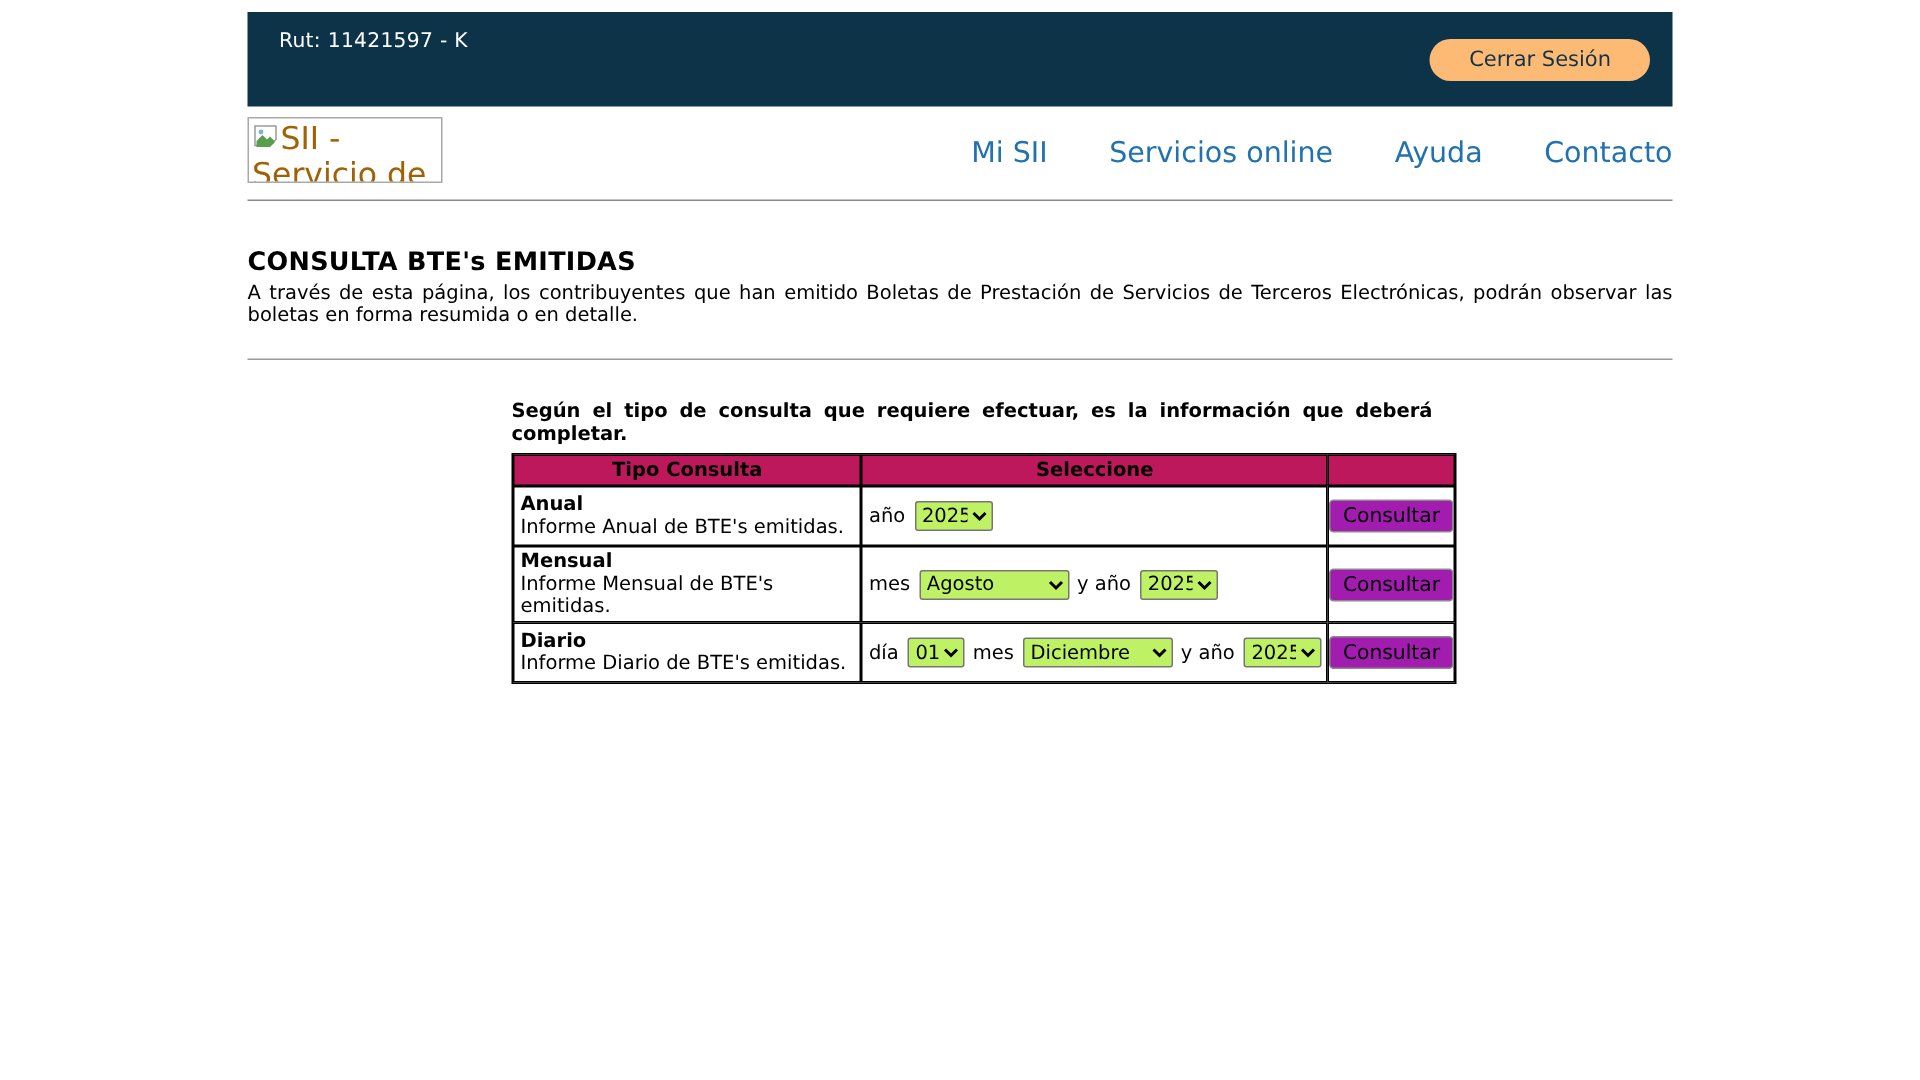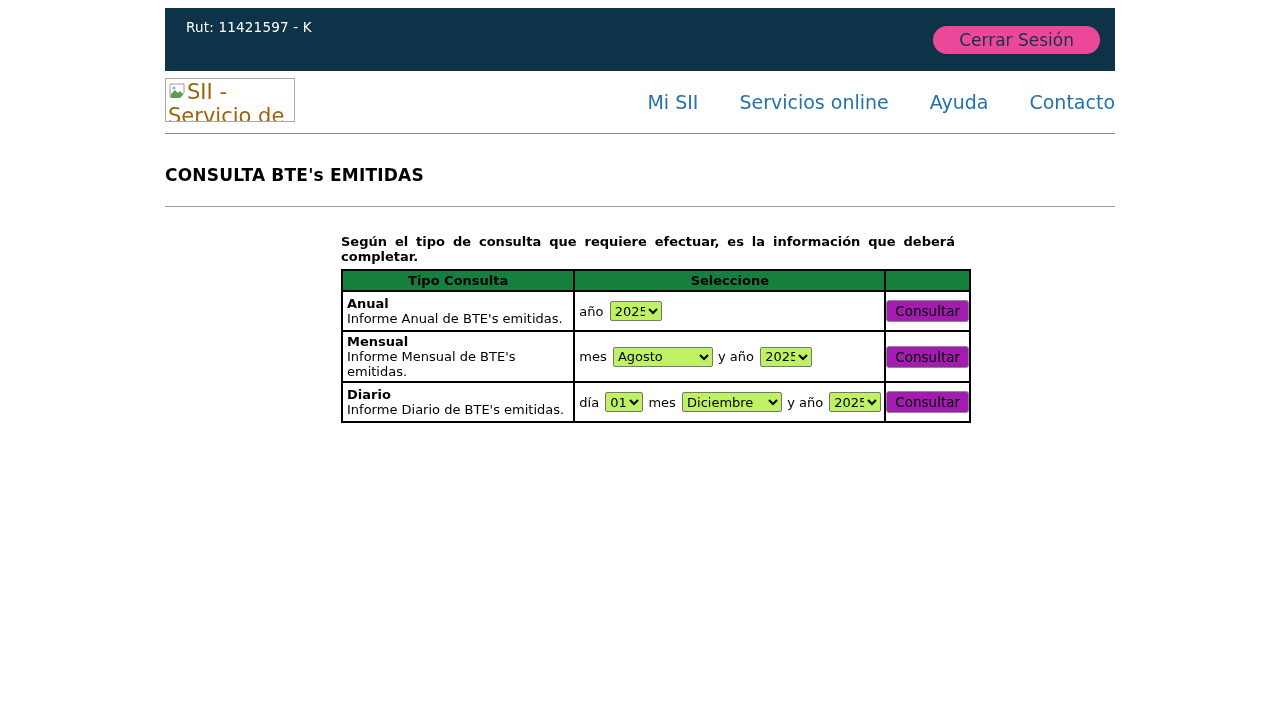--- a/index.html
+++ b/index.html
@@ -9,22 +9,22 @@
   .container { width:950px; margin:8px auto 0 auto; }
 
   
   .topbar {
     background:#0d3349; height:63px;
     display:flex; justify-content:space-between; align-items:center;
     padding:0 15px 0 21px;
   }
   .rut { color:#ffffff; font-size:13.5px; align-self:flex-start; margin-top:11px; letter-spacing:.2px; }
   .logout {
-    background:#ec4899; color:#123349; border:none; border-radius:14px;
-    height:28px; padding:0 26px; font-size:17px; font-family:inherit;
+    background:#fdba74; color:#123349; border:none; border-radius:14px;
+    height:28px; padding:0 26px; font-size:14px; font-family:inherit;
     cursor:pointer;
   }
 
   
   .header { display:flex; justify-content:space-between; align-items:flex-start; height:62px; }
   .logo {
     display:block; width:130px; height:44px; margin-top:7px;
     border:1px solid #a9a9a9; overflow:hidden; text-decoration:none;
     padding:1px 2px; cursor:pointer;
   }
@@ -42,21 +42,21 @@
 
   
   .consulta { width:630px; margin:27px auto 0 auto;padding-left:16px; }
   .intro { font-size:13px; font-weight:bold; line-height:15px; text-align:justify; }
 
   table.bte {
     border-collapse:separate; border-spacing:0;
     border:1px solid #000; width:630px; margin-top:5px;
   }
   table.bte th, table.bte td { border:1px solid #000; font-size:13px; }
-  table.bte th { background:#15803d; font-weight:bold; height:21px; text-align:center; }
+  table.bte th { background:#be185d; font-weight:bold; height:21px; text-align:center; }
   th.col-tipo { width:245px; } th.col-sel { width:302px; } th.col-btn { width:83px; }
   td.tipo { padding:2px 4px; line-height:15px; vertical-align:middle; }
   td.tipo b { font-size:13px; }
   td.sel { padding:2px 3px; vertical-align:middle; white-space:nowrap; }
   td.sel label { font-size:13px; margin:0 2px 0 1px; }
   td.sel select { font-size:13px; font-family:inherit; height:20px; background:#bef264; border:1px solid #767676; border-radius:2px; }
   .sel-year { width:52px; } .sel-month { width:100px; } .sel-day { width:38px; }
   td.btn { text-align:center; vertical-align:middle; height:40px; }
   .consultar {
     font-size:13.5px; font-family:inherit; color:#000;
@@ -89,20 +89,21 @@
       <a>Mi SII</a>
       <a>Servicios online</a>
       <a>Ayuda</a>
       <a>Contacto</a>
     </nav>
   </div>
 
   <hr class="rule">
 
   <h1 class="page-title">CONSULTA BTE's EMITIDAS</h1>
+  <p class="page-desc">A través de esta página, los contribuyentes que han emitido Boletas de Prestación de Servicios de Terceros Electrónicas, podrán observar las boletas en forma resumida o en detalle.</p>
 
   <hr class="rule rule2">
 
   <div class="consulta">
     <p class="intro">Según el tipo de consulta que requiere efectuar, es la información que deberá completar.</p>
 
     <table class="bte">
       <thead>
         <tr>
           <th class="col-tipo">Tipo Consulta</th>

